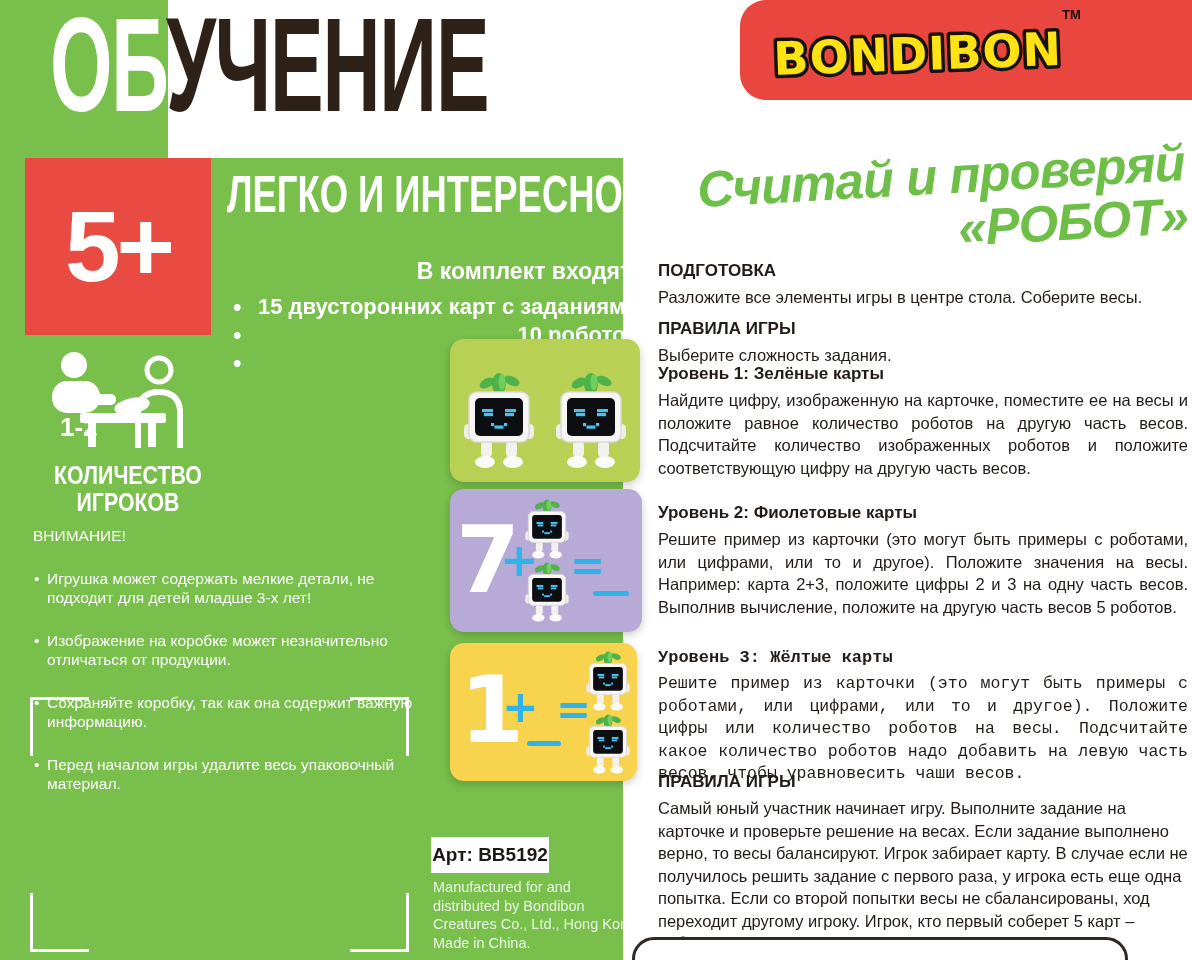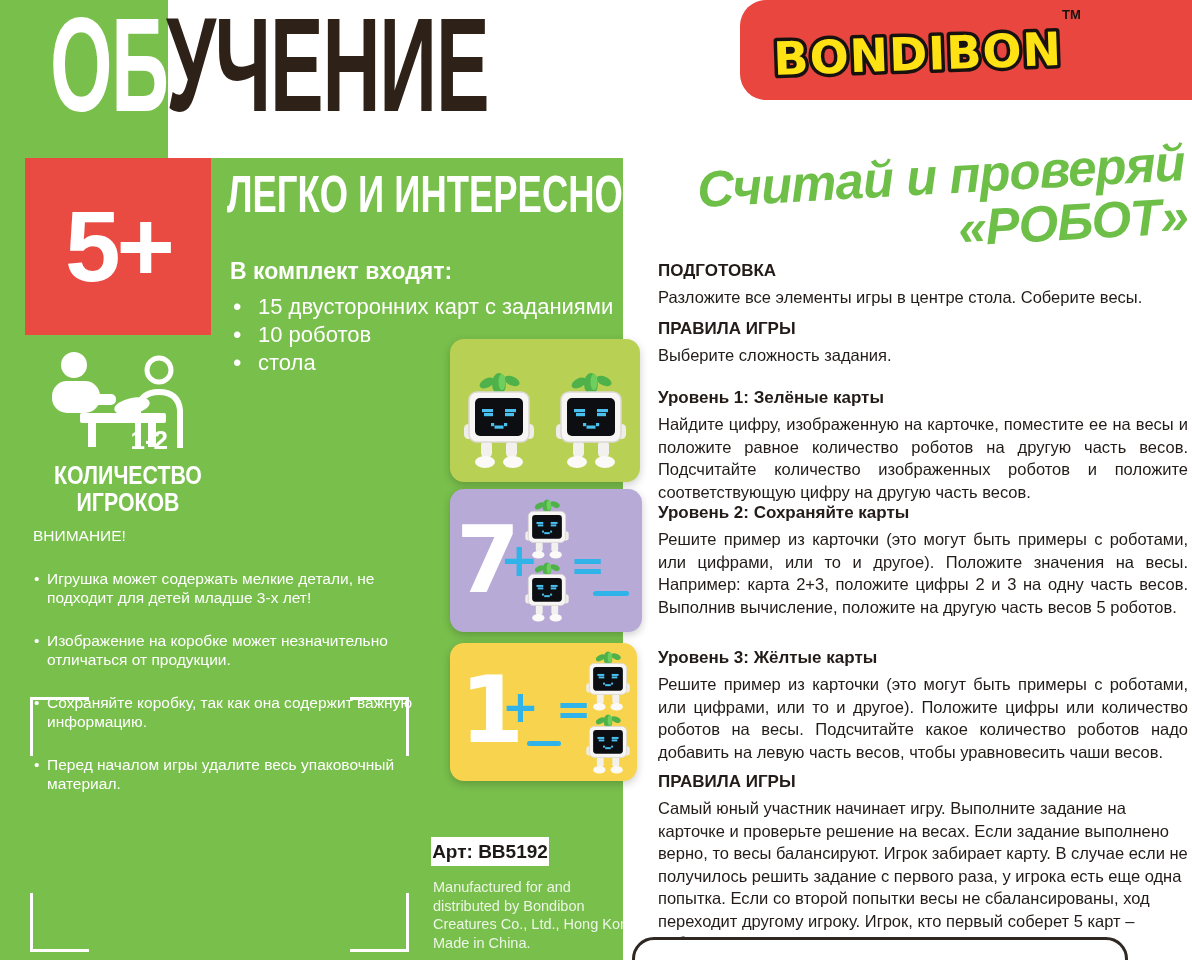--- a/index.html
+++ b/index.html
@@ -10,42 +10,42 @@
   .top-white{position:absolute;left:168px;top:0;width:455px;height:158px;background:#ffffff;}
   .brand-word{position:absolute;left:50px;top:-2px;font-size:134px;font-weight:bold;line-height:1;
               transform:scaleX(0.60);transform-origin:left top;white-space:nowrap;letter-spacing:-2px;}
   .brand-word .ob{color:#ffffff;}
   .brand-word .rest{color:#2e2118;}
   .age-badge{position:absolute;left:25px;top:158px;width:186px;height:177px;background:#e94b42;
              color:#fff;font-size:100px;font-weight:bold;display:flex;align-items:center;
              justify-content:center;letter-spacing:-4px;}
   .tagline{position:absolute;left:227px;top:168px;font-size:52px;font-weight:bold;color:#ffffff;
            line-height:1;transform:scaleX(0.70);transform-origin:left top;white-space:nowrap;}
-  .contents{position:absolute;left:230px;top:258px;color:#fff;}
+  .contents{position:absolute;left:230px;top:258px;color:#fff;text-align:right;}
   .contents .c-head{font-size:23px;font-weight:bold;margin-bottom:8px;}
   .contents ul{list-style:none;margin:0;padding:0;}
-  .contents li{position:relative;padding-left:28px;font-size:22px;font-weight:normal;line-height:28px;}
+  .contents li{position:relative;padding-left:28px;font-size:22px;font-weight:bold;line-height:28px;}
   .contents li::before{content:"\2022";position:absolute;left:3px;font-size:24px;}
   .players-svg{position:absolute;left:46px;top:350px;}
-  .players-count{position:absolute;left:60px;top:425px;width:108px;text-align:right;color:#fff;
+  .players-count{position:absolute;left:60px;top:412px;width:108px;text-align:left;color:#fff;
                  font-size:26px;font-weight:bold;}
   .players-label{position:absolute;left:8px;top:462px;width:240px;text-align:center;color:#fff;
                  font-size:26px;font-weight:bold;line-height:27px;transform:scaleX(0.82);}
   .warning{position:absolute;left:33px;top:526px;width:402px;color:#ffffff;font-size:15.5px;line-height:19px;}
   .warning .w-head{margin-bottom:2px;}
   .warning ul{list-style:none;margin:0;padding:0;}
   .warning li{position:relative;padding-left:14px;margin-bottom:1px;margin-top:24px;}
   .warning li::before{content:"\2022";position:absolute;left:1px;}
   .frame{position:absolute;left:30px;top:697px;width:379px;height:255px;pointer-events:none;}
   .frame .ck{position:absolute;width:56px;height:56px;border:0 solid #fff;}
   .ck.tl{left:0;top:0;border-left-width:3px;border-top-width:3px;}
   .ck.tr{right:0;top:0;border-right-width:3px;border-top-width:3px;}
   .ck.bl{left:0;bottom:0;border-left-width:3px;border-bottom-width:3px;}
   .ck.br{right:0;bottom:0;border-right-width:3px;border-bottom-width:3px;}
-  .sku-box{position:absolute;left:431px;top:837px;width:118px;height:29px;background:#fff;color:#1d1916;
+  .sku-box{position:absolute;left:431px;top:837px;width:118px;height:36px;background:#fff;color:#1d1916;
            font-size:19px;font-weight:bold;display:flex;align-items:center;justify-content:center;}
   .mfr{position:absolute;left:433px;top:878px;font-size:14.5px;line-height:18.5px;color:rgba(255,255,255,.85);}
   
   .card{position:absolute;border-radius:14px;box-shadow:0 3px 8px rgba(0,0,0,.20);z-index:5;}
   .card-green{left:450px;top:339px;width:190px;height:143px;background:#b8d154;
               display:flex;align-items:flex-end;justify-content:center;gap:12px;padding-bottom:10px;box-sizing:border-box;}
   .card-purple{left:450px;top:489px;width:192px;height:143px;background:#b7aad6;}
   .card-yellow{left:450px;top:643px;width:187px;height:138px;background:#f8d44e;}
   .bignum{position:absolute;color:#ffffff;font-family:"DejaVu Sans",sans-serif;font-weight:bold;
           font-size:92px;line-height:1;}
@@ -63,21 +63,21 @@
   .logo{position:absolute;left:740px;top:0;width:452px;height:100px;background:#e8463f;
         border-radius:26px 0 0 26px;}
   .logo .tm{position:absolute;left:322px;top:7px;font-size:13px;font-weight:bold;color:#17120f;}
   .title{position:absolute;left:630px;top:136px;width:556px;text-align:right;color:#6dbf47;
          font-weight:bold;font-style:italic;font-size:51px;line-height:1.04;letter-spacing:-1px;
          transform:rotate(-3.2deg);transform-origin:100% 50%;}
   .sec{position:absolute;left:658px;width:530px;color:#221b18;}
   .sec h3{margin:0 0 5px 0;font-size:17px;line-height:1.2;}
   .sec p{margin:0;font-size:16.5px;line-height:22.5px;}
   .sec.just p{text-align:justify;}
-  .s1{top:261px;} .s2{top:319px;} .s3{top:388px;} .s4{top:503px;} .s5{top:648px;} .s6{top:772px;}
+  .s1{top:261px;} .s2{top:319px;} .s3{top:364px;} .s4{top:503px;} .s5{top:648px;font-family:Liberation Mono, monospace;} .s6{top:772px;}
   .bottom-box{position:absolute;left:632px;top:937px;width:490px;height:70px;background:#fff;
               border:3px solid #2f2823;border-radius:22px;}
   
   .wm{position:absolute;left:44px;top:416px;z-index:60;font-size:78px;font-weight:bold;letter-spacing:6px;
       white-space:nowrap;color:rgba(255,255,255,.34);pointer-events:none;
       text-shadow:3px 4px 5px rgba(70,70,70,.28),-1px -2px 2px rgba(255,255,255,.55);}
 </style>
 </head>
 <body>
 
@@ -333,21 +333,21 @@
   </div>
   <div class="sec s2">
     <h3>ПРАВИЛА ИГРЫ</h3>
     <p>Выберите сложность задания.</p>
   </div>
   <div class="sec s3 just">
     <h3>Уровень 1: Зелёные карты</h3>
     <p>Найдите цифру, изображенную на карточке, поместите ее на весы и положите равное количество роботов на другую часть весов. Подсчитайте количество изображенных роботов и положите соответствующую цифру на другую часть весов.</p>
   </div>
   <div class="sec s4 just">
-    <h3>Уровень 2: Сохраняйте карты</h3>
+    <h3>Уровень 2: Фиолетовые карты</h3>
     <p>Решите пример из карточки (это могут быть примеры с роботами, или цифрами, или то и другое). Положите значения на весы. Например: карта 2+3, положите цифры 2 и 3 на одну часть весов. Выполнив вычисление, положите на другую часть весов 5 роботов.</p>
   </div>
   <div class="sec s5 just">
     <h3>Уровень 3: Жёлтые карты</h3>
     <p>Решите пример из карточки (это могут быть примеры с роботами, или цифрами, или то и другое). Положите цифры или количество роботов на весы. Подсчитайте какое количество роботов надо добавить на левую часть весов, чтобы уравновесить чаши весов.</p>
   </div>
   <div class="sec s6">
     <h3>ПРАВИЛА ИГРЫ</h3>
     <p>Самый юный участник начинает игру. Выполните задание на карточке и проверьте решение на весах. Если задание выполнено верно, то весы балансируют. Игрок забирает карту. В случае если не получилось решить задание с первого раза, у игрока есть еще одна попытка. Если со второй попытки весы не сбалансированы, ход переходит другому игроку. Игрок, кто первый соберет 5 карт – победитель.</p>
   </div>

